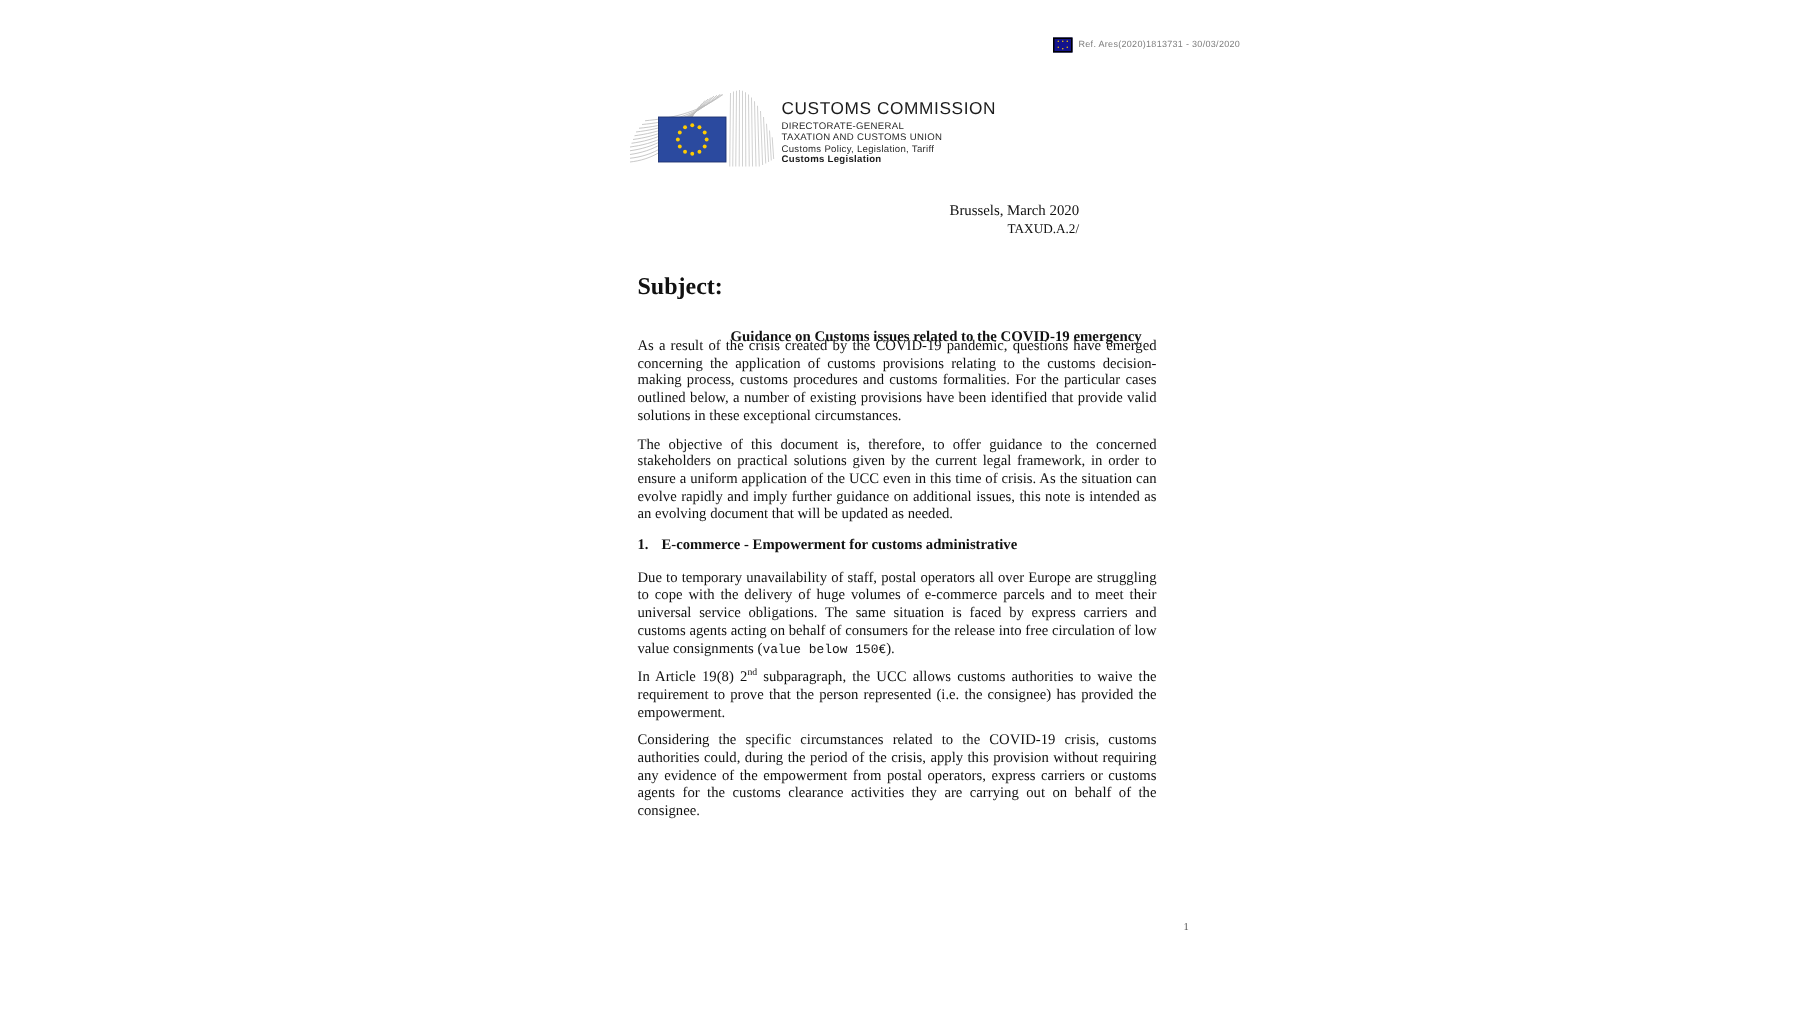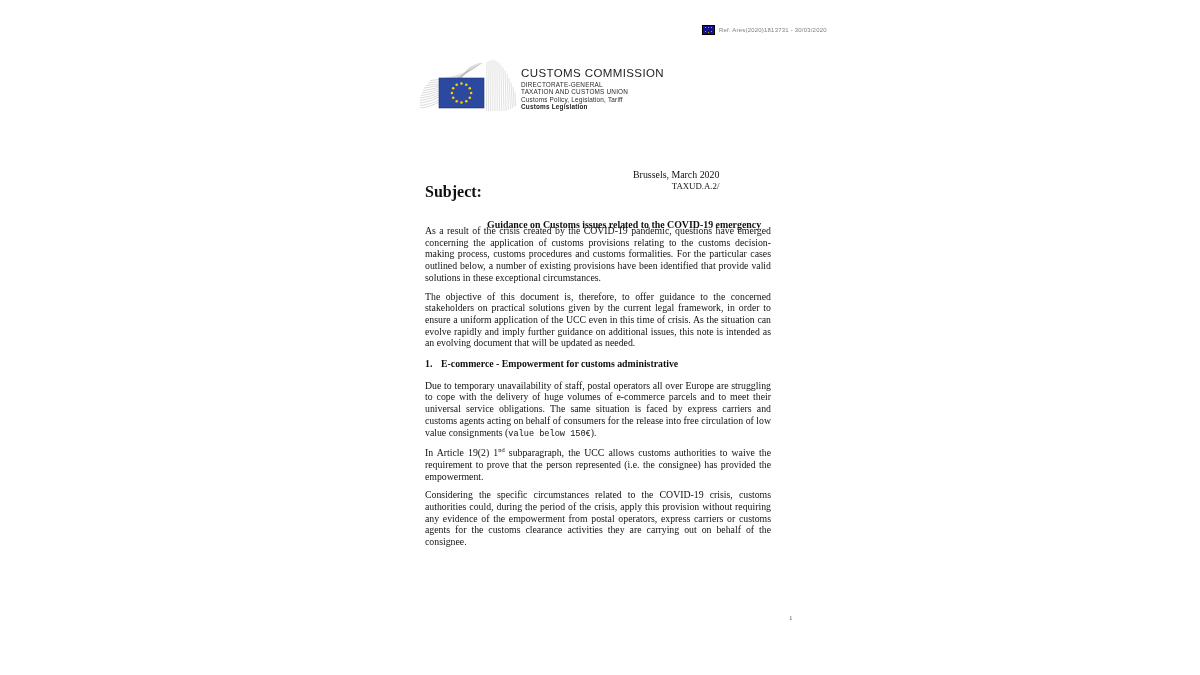--- a/index.html
+++ b/index.html
@@ -19,21 +19,21 @@
 
   
   .logo-svg{left:420px;top:57px;}
   .logo-text{left:521px;top:67px;font-family:"Liberation Sans", sans-serif;color:#1c1c1c;}
   .logo-title{font-size:11.5px;letter-spacing:0.4px;line-height:12px;margin-bottom:2px;white-space:nowrap;}
   .logo-line{font-size:6.4px;line-height:7.4px;letter-spacing:0.2px;white-space:nowrap;color:#2a2a2a;}
   .logo-line.bold{font-weight:bold;color:#1a1a1a;}
 
   
   .dateline{left:633px;top:135px;}
-  .dateline .place{font-size:9.9px;line-height:11px;margin-top:34px;}
+  .dateline .place{font-size:9.9px;line-height:11px;}
   .dateline .ref{font-size:8.8px;line-height:10px;margin-top:1px;text-align:right;}
 
   
   .subject-label{left:425px;top:183px;font-size:16px;font-weight:bold;}
   .subject-text{left:487px;top:183px;font-size:9.9px;font-weight:bold;width:290px;line-height:11.5px;margin-top:36px;}
 
   
   .body-col{left:425px;top:225px;width:346px;}
   .body-col p{
     margin:0 0 7px 0;
@@ -139,17 +139,17 @@
 <div class="abs subject-text">Guidance on Customs issues related to the COVID-19 emergency</div>
 
 <div class="abs body-col">
   <p>As a result of the crisis created by the COVID-19 pandemic, questions have emerged concerning the application of customs provisions relating to the customs decision-making process, customs procedures and customs formalities. For the particular cases outlined below, a number of existing provisions have been identified that provide valid solutions in these exceptional circumstances.</p>
   <p>The objective of this document is, therefore, to offer guidance to the concerned stakeholders on practical solutions given by the current legal framework, in order to ensure a uniform application of the UCC even in this time of crisis. As the situation can evolve rapidly and imply further guidance on additional issues, this note is intended as an evolving document that will be updated as needed.</p>
   <div class="sec-heading">
     <span class="sec-num">1.</span>
     <span>E-commerce - Empowerment for customs administrative</span>
   </div>
   <p><span>Due to temporary unavailability of staff, postal operators all over Europe are struggling to cope with the delivery of huge volumes of e-commerce parcels and to meet their universal service obligations. The same situation is faced by express carriers and customs agents acting on behalf of consumers for the release into free circulation of low value consignments (</span><span class="mono">value below 150€</span><span>).</span></p>
-  <p><span>In Article 19(2) 1</span><sup>nd</sup><span> subparagraph, the UCC allows customs authorities to waive the requirement to prove that the person represented (i.e. the consignee) has provided the empowerment.</span></p>
+  <p><span>In Article 19(8) 2</span><sup>nd</sup><span> subparagraph, the UCC allows customs authorities to waive the requirement to prove that the person represented (i.e. the consignee) has provided the empowerment.</span></p>
   <p>Considering the specific circumstances related to the COVID-19 crisis, customs authorities could, during the period of the crisis, apply this provision without requiring any evidence of the empowerment from postal operators, express carriers or customs agents for the customs clearance activities they are carrying out on behalf of the consignee.</p>
 </div>
 
 <div class="abs page-num">1</div>
 
 </body></html>

